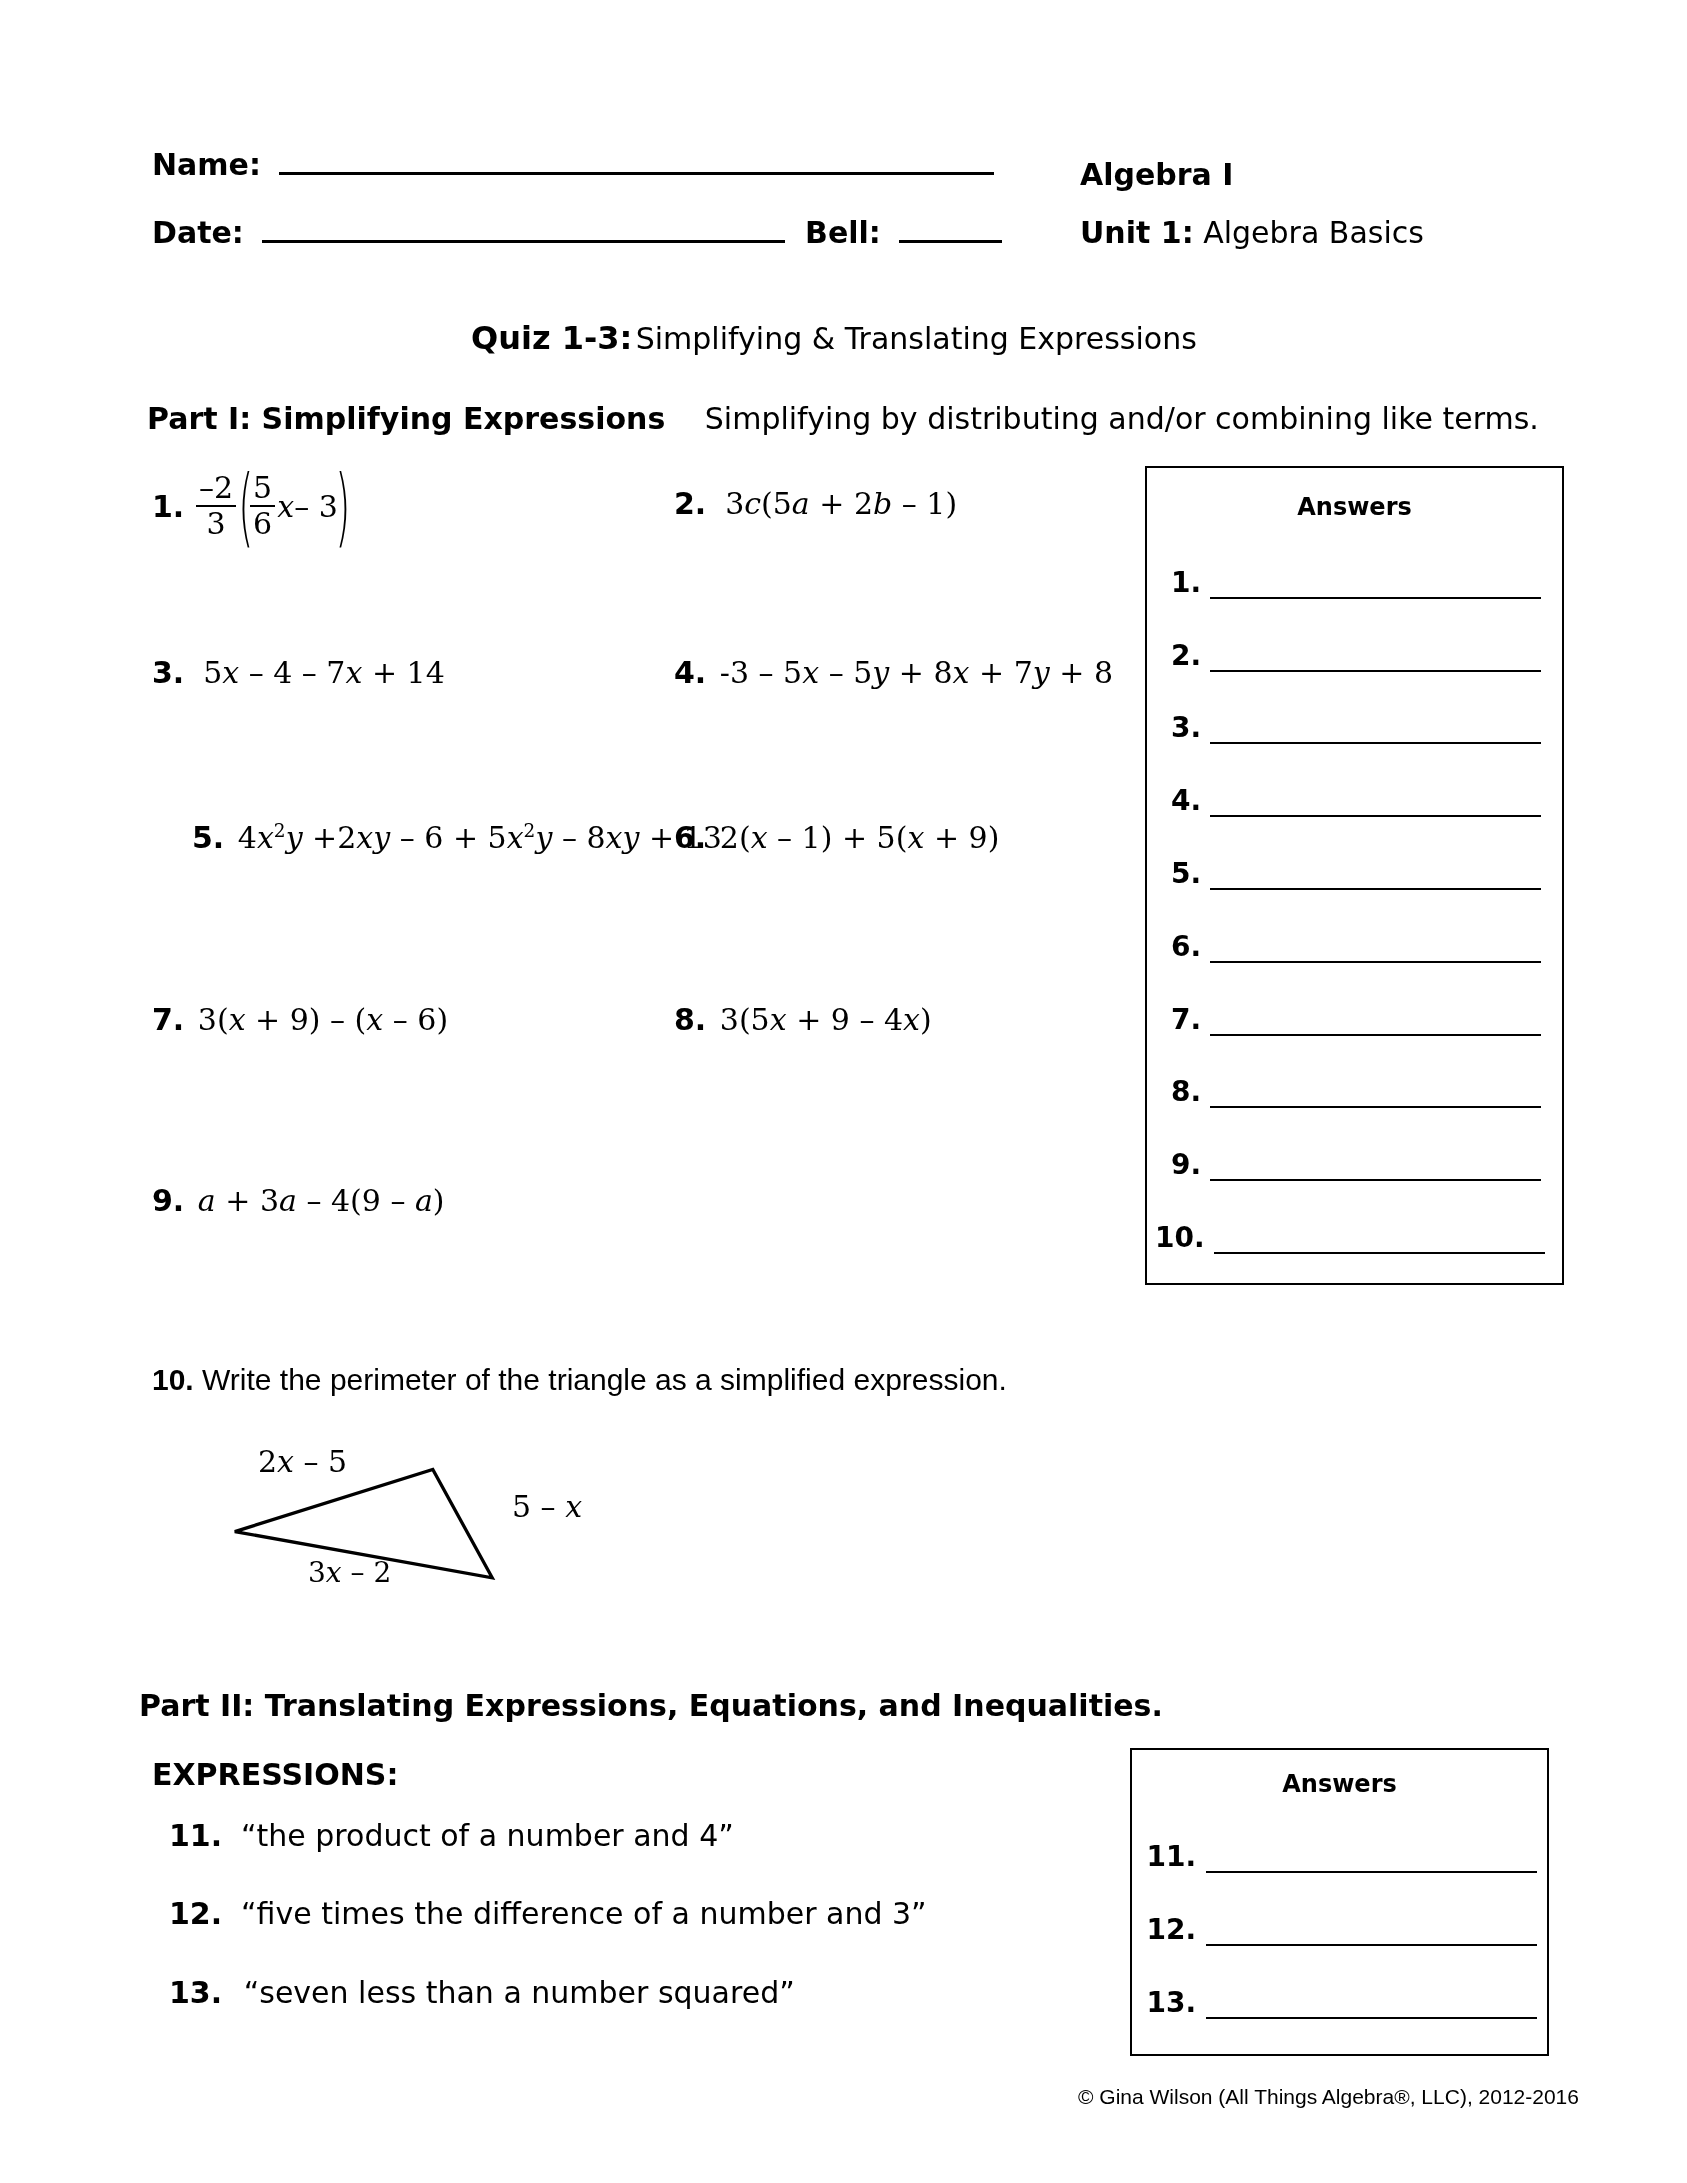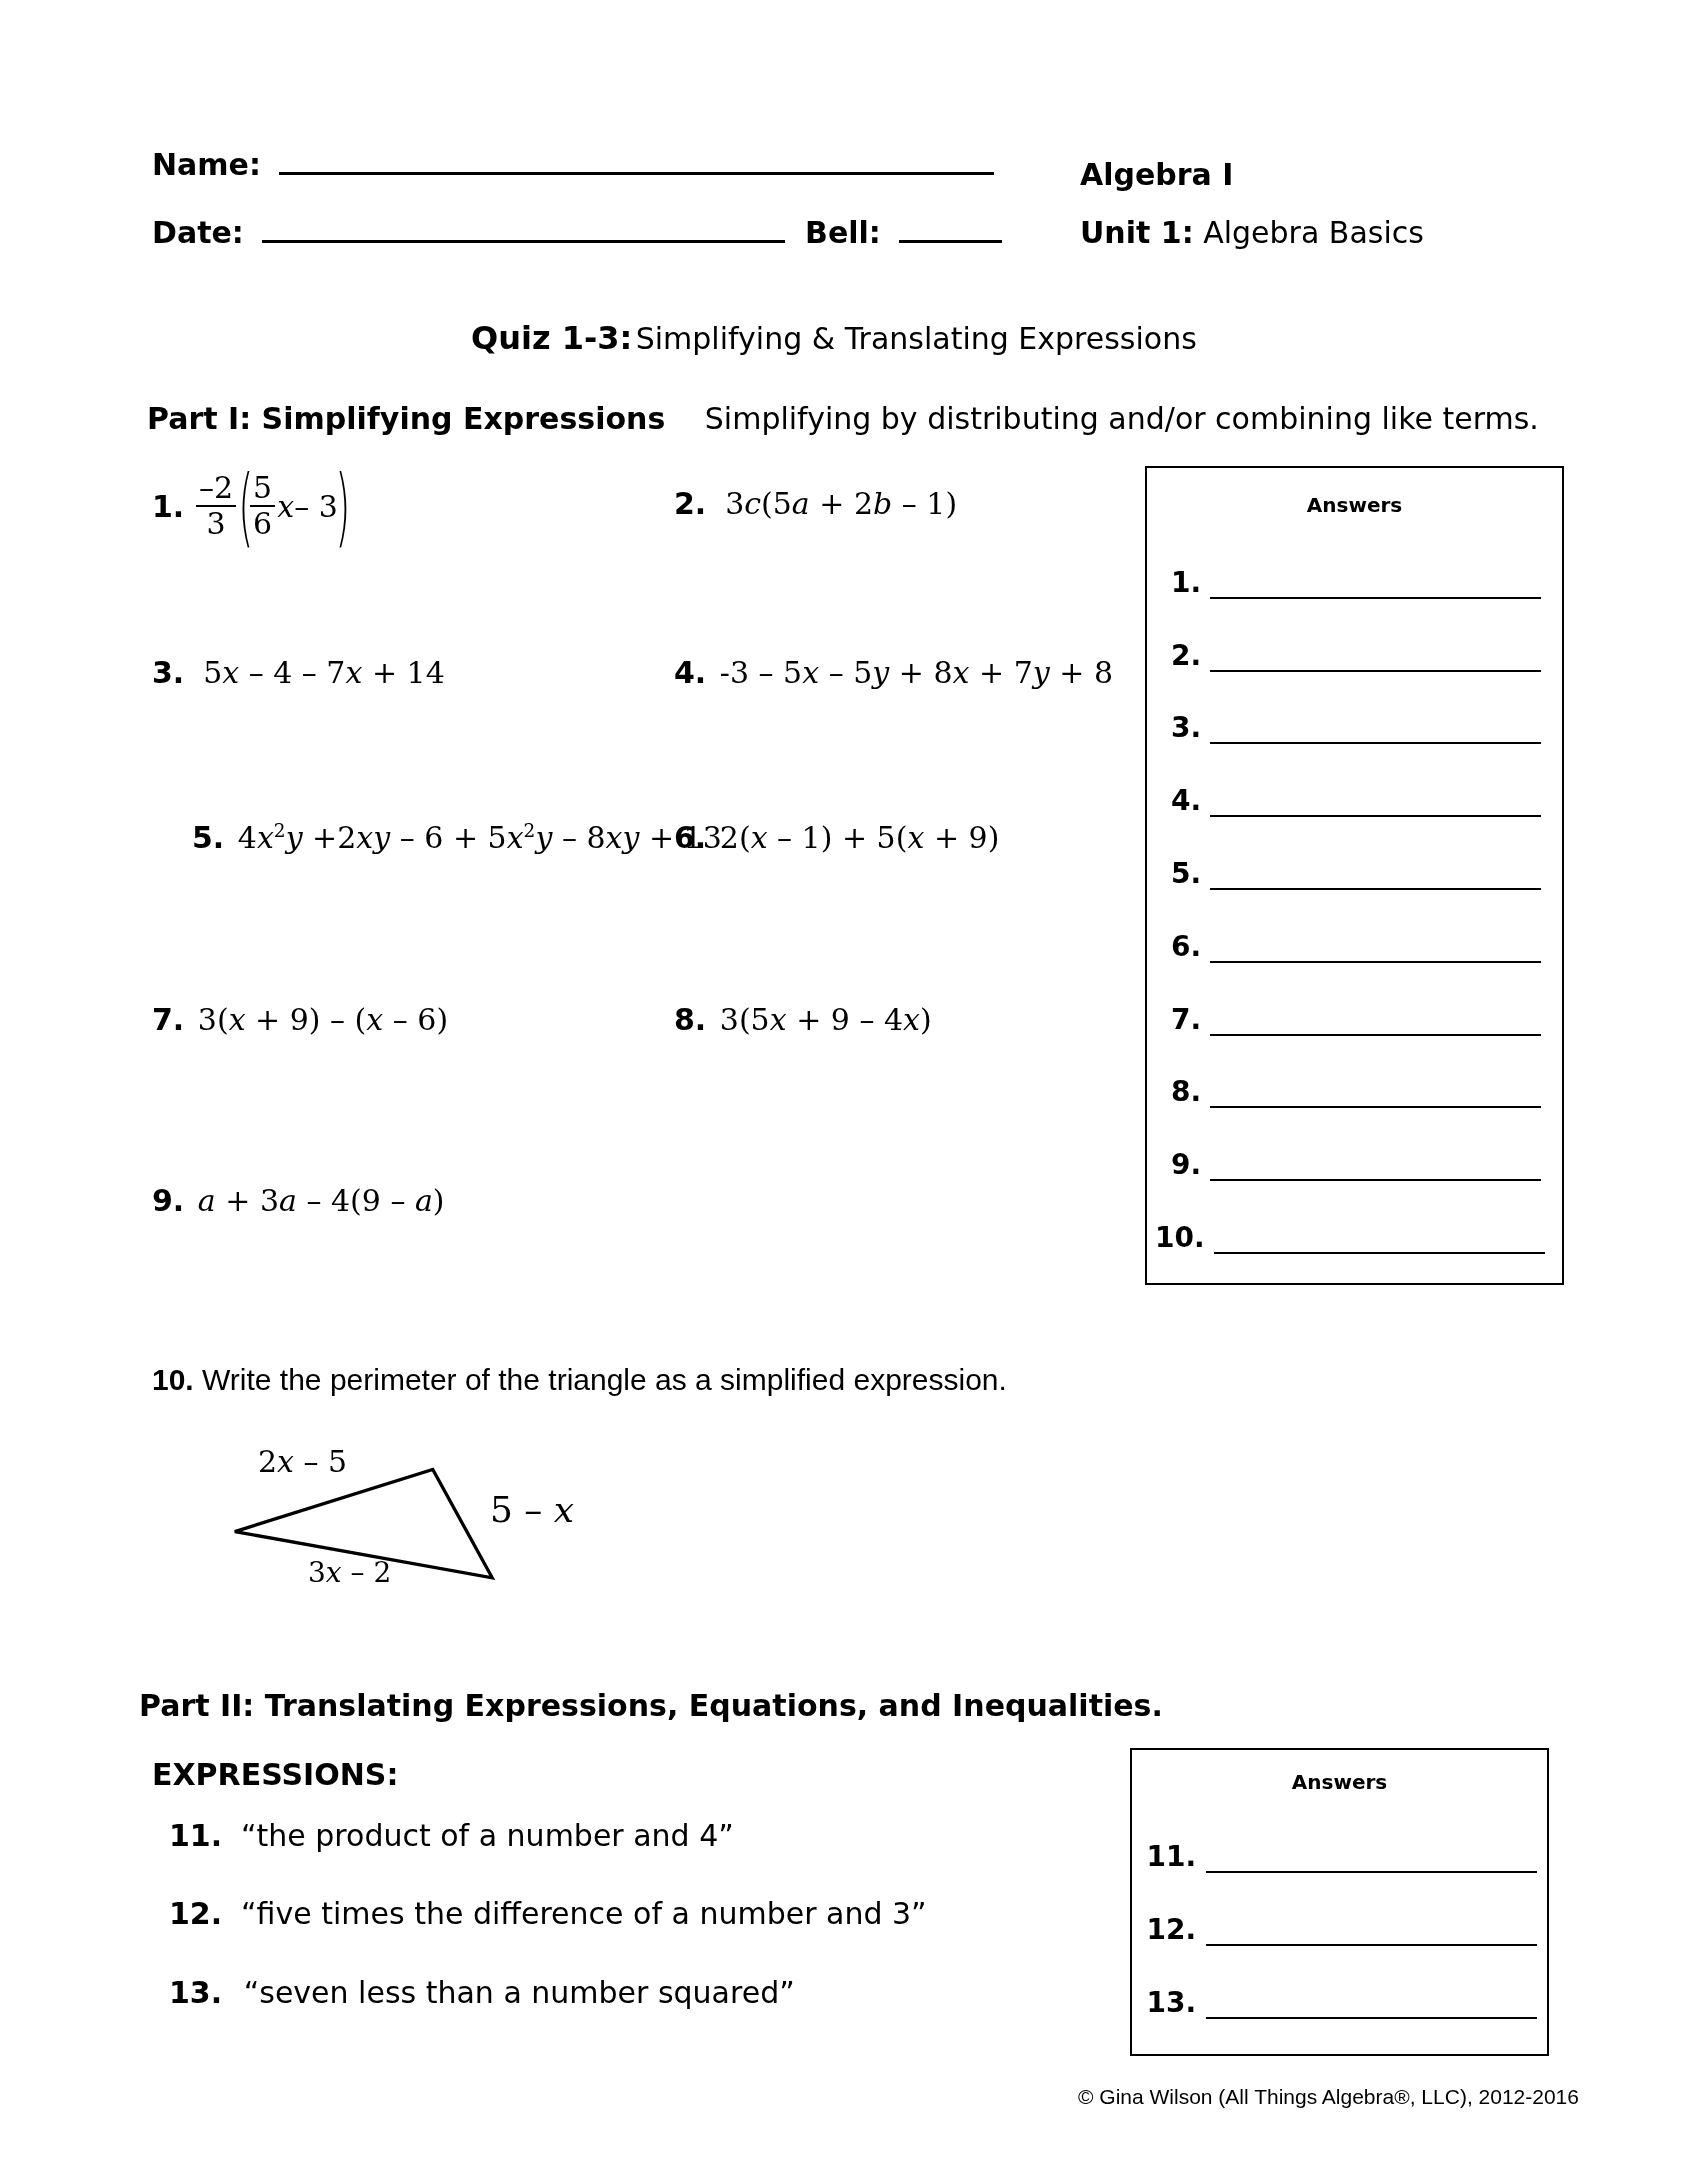--- a/index.html
+++ b/index.html
@@ -6,21 +6,21 @@
   body { width:1687px; height:2183px; position:relative; font-family:"DejaVu Sans", sans-serif; color:#000; overflow:hidden; }
   .abs { position:absolute; }
   .b { font-weight:bold; }
   .lbl { font-size:30px; font-weight:bold; }
   .txt { font-size:30px; }
   .blank { display:inline-block; border-bottom:3.3px solid #000; vertical-align:baseline; height:22.5px; }
   .m { font-family:"DejaVu Serif", serif; }
   .mi { font-family:"DejaVu Serif", serif; font-style:italic; }
   .num { font-weight:bold; }
   .ansbox { position:absolute; border:2.6px solid #000; background:#fff; }
-  .ans-title { position:absolute; left:0; right:0; text-align:center; font-size:20px; font-weight:bold; }
+  .ans-title { position:absolute; left:0; right:0; text-align:center; font-size:24px; font-weight:bold; }
   .ans-row { position:absolute; font-size:28px; font-weight:bold; display:flex; align-items:flex-end; }
   .ans-line { display:inline-block; border-bottom:2.6px solid #000; height:20px; margin-left:9.3px; }
   .prob { position:absolute; font-size:30px; white-space:nowrap; }
   .frac { display:inline-block; vertical-align:middle; text-align:center; margin:0 2.6px; }
   .frac .nu { display:block; border-bottom:2px solid #000; padding:0 2.6px; line-height:34px; }
   .frac .de { display:block; line-height:34px; }
   .bigparen { display:inline-block; vertical-align:middle; font-size:86px; font-weight:100; line-height:1; transform:scaleX(0.45); font-family:"DejaVu Sans", sans-serif; }
   .footer { position:absolute; font-size:21px; font-family:"Liberation Sans", sans-serif; }
 </style>
 </head>
@@ -162,21 +162,21 @@
 
 <div class="prob" style="left:152px; top:1363px; font-family:'Liberation Sans', sans-serif;">
   <span class="num">10.</span>
   <span>Write the perimeter of the triangle as a simplified expression.</span>
 </div>
 
 <svg class="abs" style="left:198px; top:1422px;" width="397" height="198" viewBox="0 0 600 300">
   <polygon points="55,166 355,72 445,236" fill="none" stroke="#000" stroke-width="5" stroke-linejoin="miter"></polygon>
 </svg>
 <div class="abs m" style="left:258px; top:1444px; font-size:30px;">2<i>x</i> – 5</div>
-<div class="abs m" style="left:490px; top:1489px; font-size:36px;">5 – <i>x</i></div>
+<div class="abs m" style="left:512px; top:1489px; font-size:30px;">5 – <i>x</i></div>
 <div class="abs m" style="left:308px; top:1556px; font-size:28px;">3<i>x</i> – 2</div>
 
 <div class="abs txt b" style="left:139px; top:1688px; white-space:nowrap;">Part II: Translating Expressions, Equations, and Inequalities.</div>
 <div class="abs txt b" style="left:152px; top:1757px;">EXPRESSIONS:</div>
 
 <div class="prob" style="left:169px; top:1818px;">
   <span class="num">11.</span>
   <span style="margin-left:9.3px;">“the product of a number and 4”</span>
 </div>
 <div class="prob" style="left:169px; top:1896px;">

